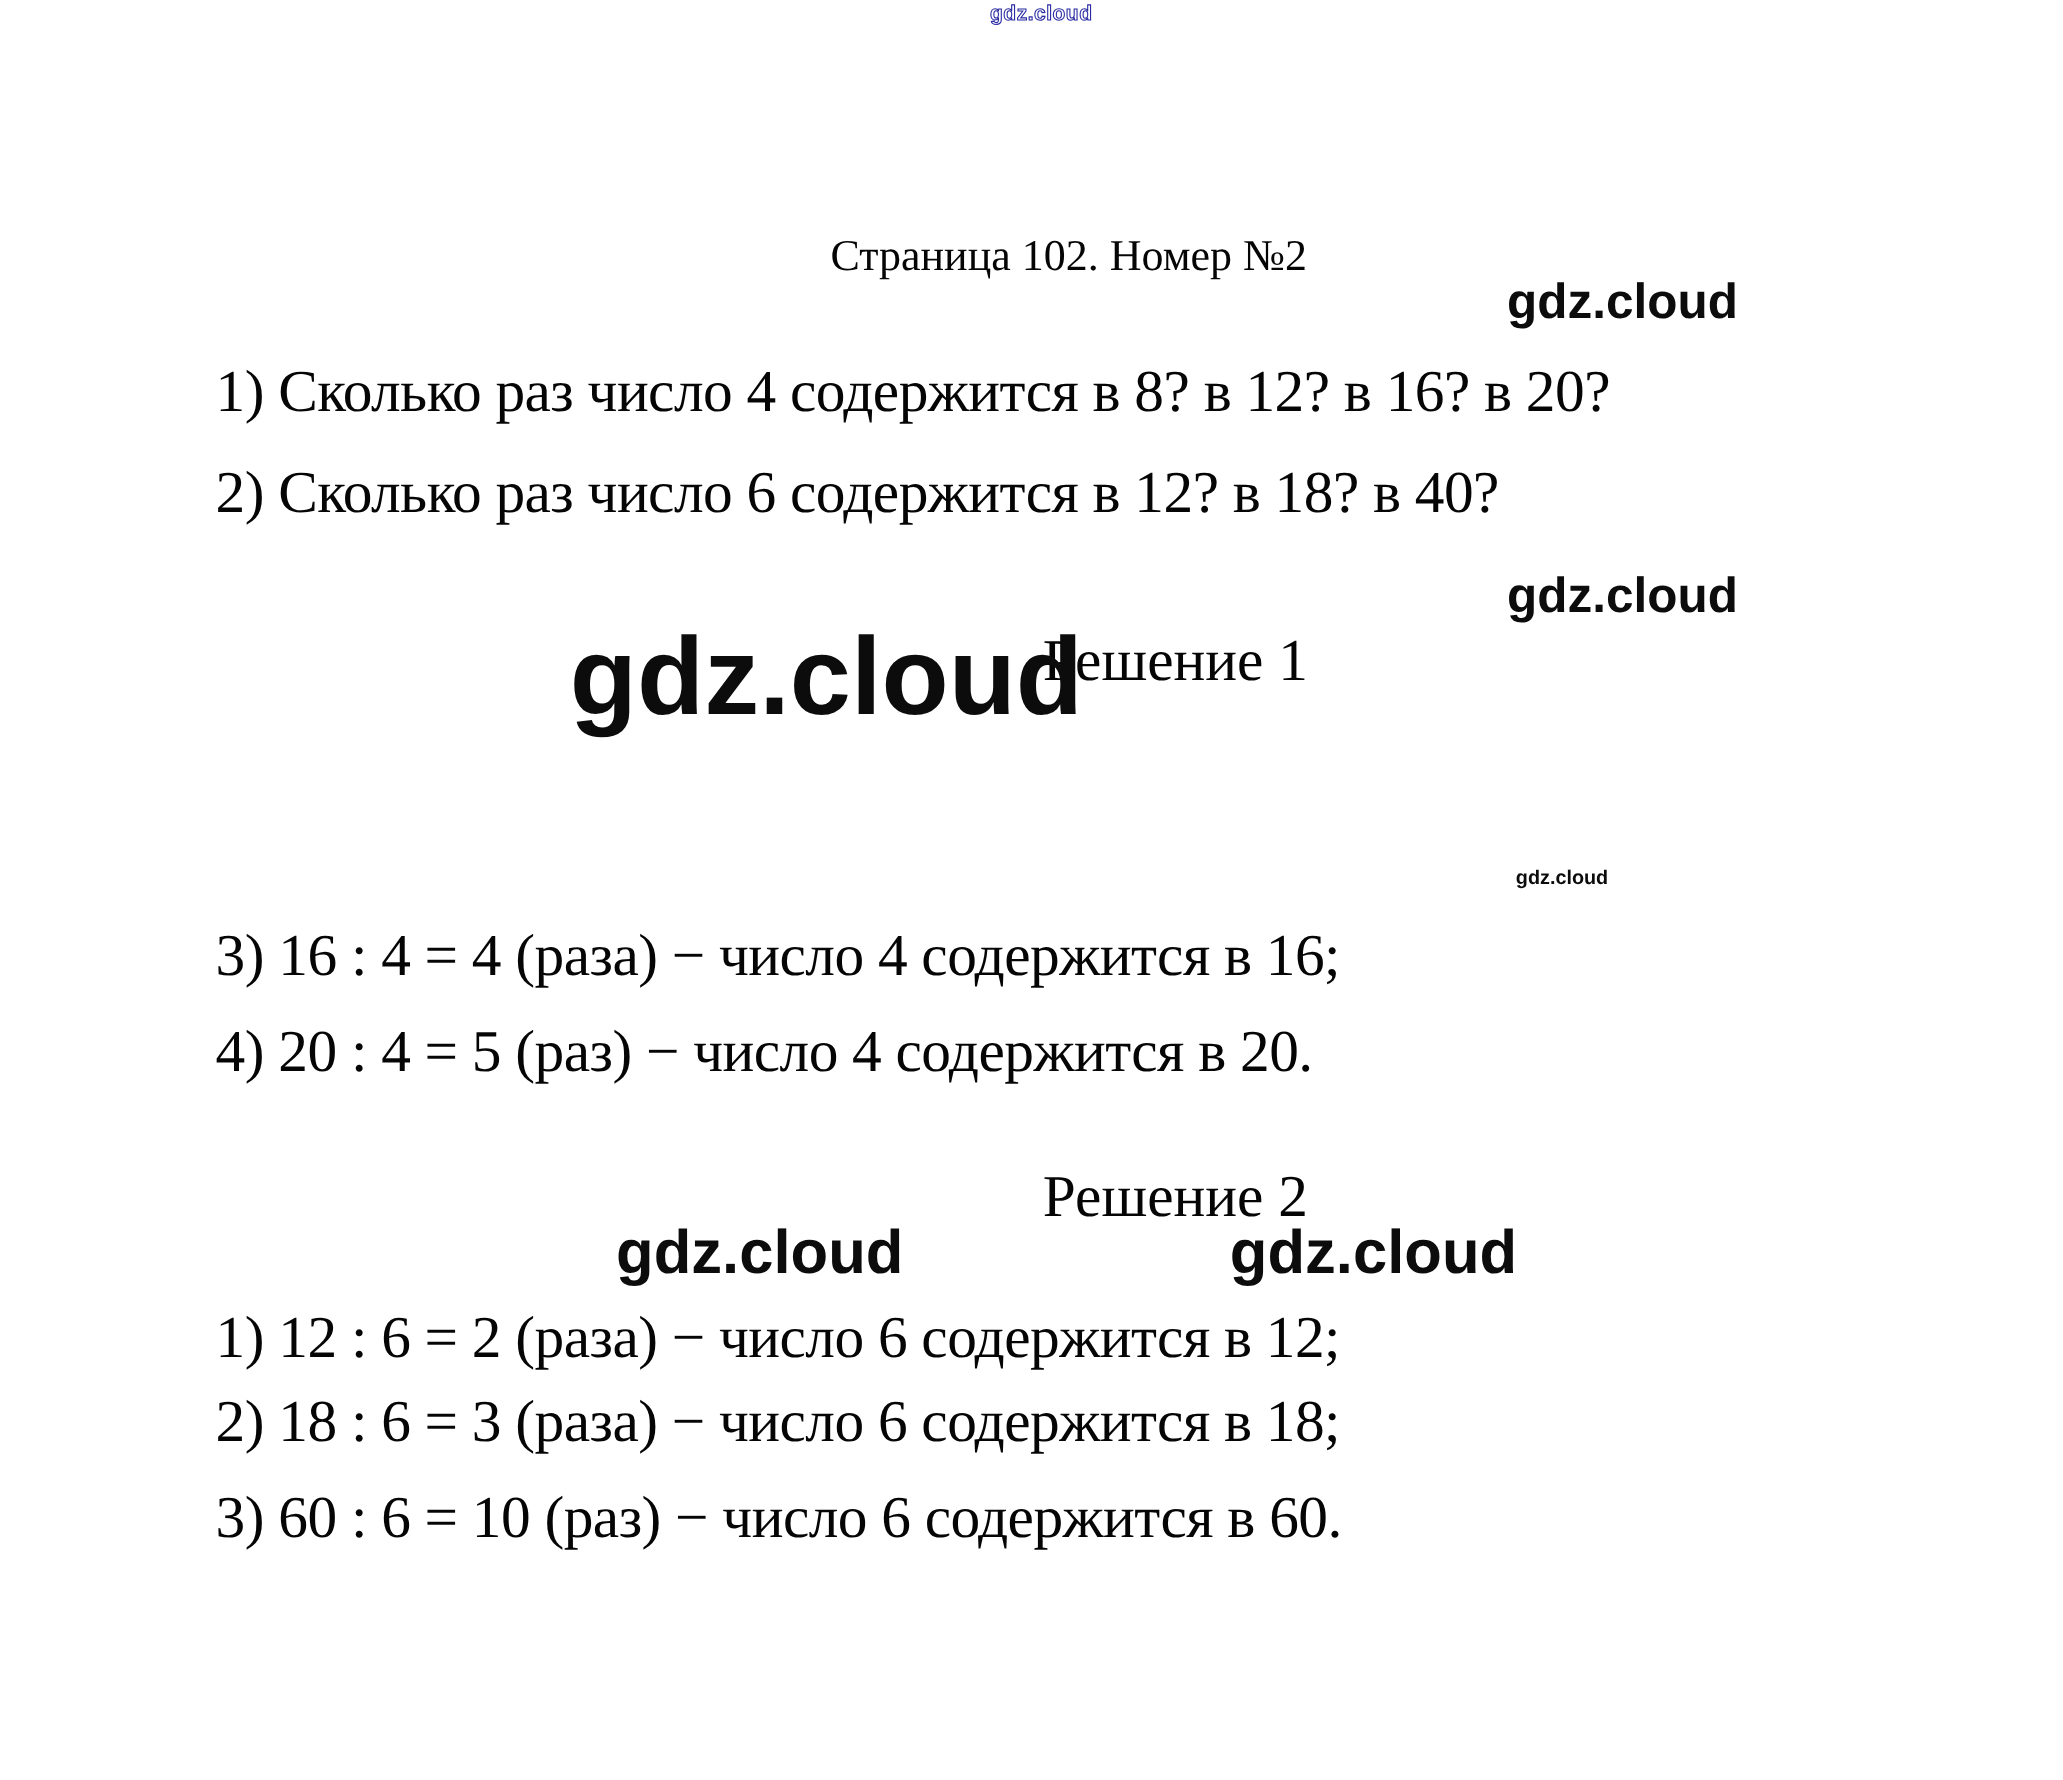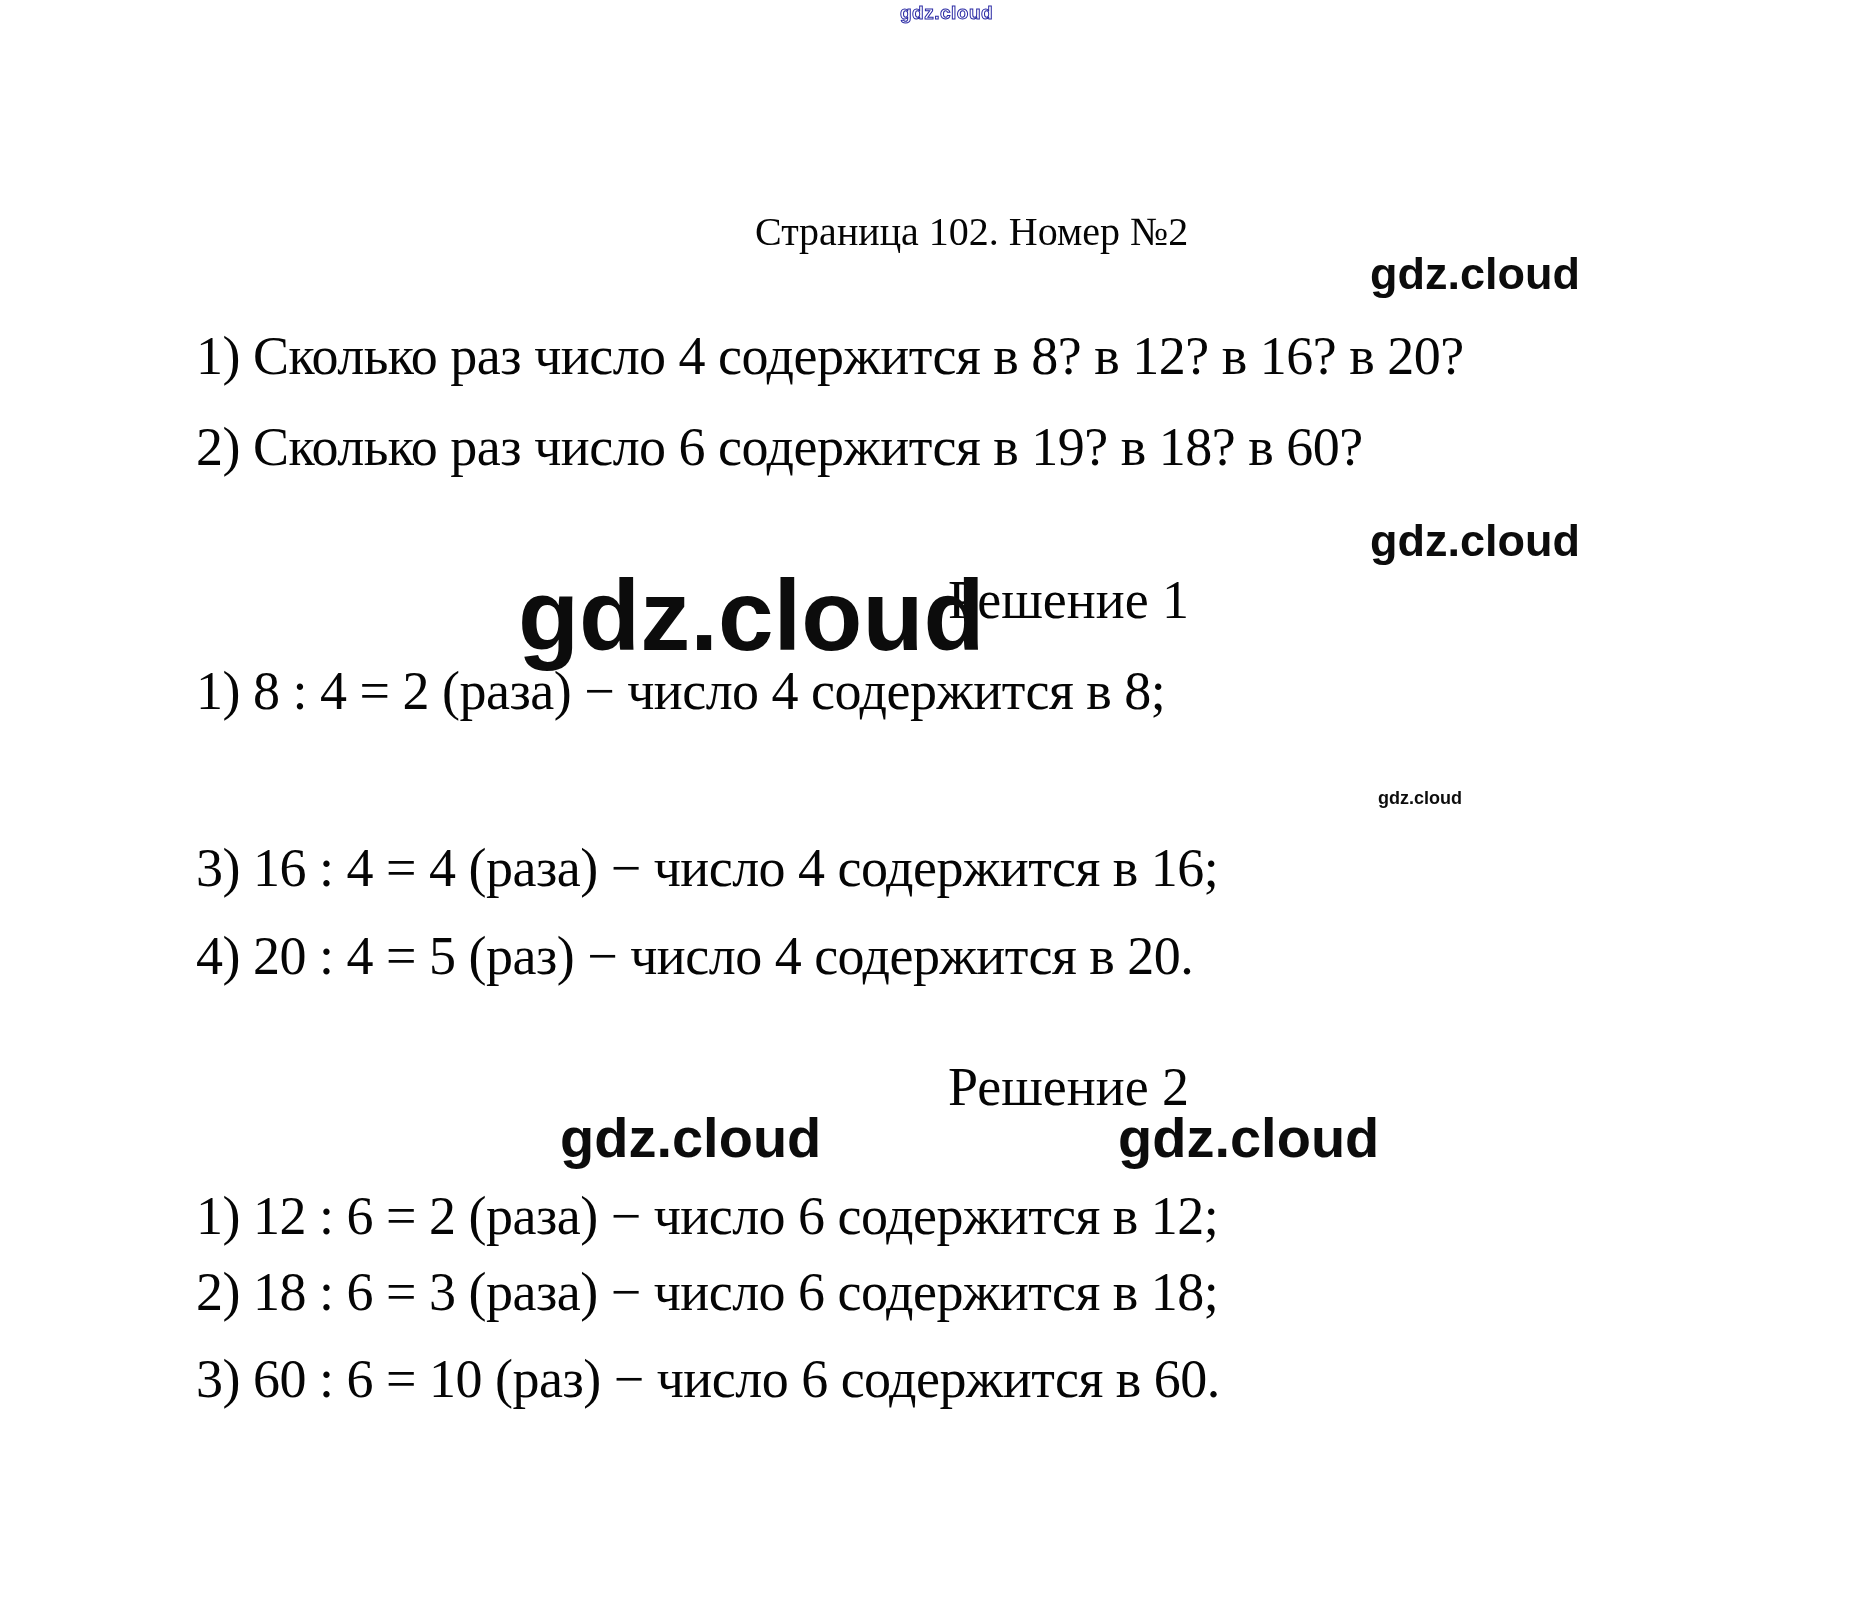--- a/index.html
+++ b/index.html
@@ -90,29 +90,28 @@
 
 <div class="page">
 
   <span class="wm wm-top">gdz.cloud</span>
 
   <h1 class="title-line pos-title">Страница 102. Номер №2</h1>
 
   <span class="wm wm-title">gdz.cloud</span>
 
   <div class="serif-line pos-q1">1) Сколько раз число 4 содержится в 8? в 12? в 16? в 20?</div>
-  <div class="serif-line pos-q2">2) Сколько раз число 6 содержится в 19? в 18? в 60?</div>
+  <div class="serif-line pos-q2">2) Сколько раз число 6 содержится в 12? в 18? в 40?</div>
 
   <span class="wm wm-r1">gdz.cloud</span>
 
   <div class="heading-line pos-h1">Решение 1</div>
 
   <span class="wm wm-big">gdz.cloud</span>
 
-  <div class="serif-line pos-s1l1">1) 8 : 4 = 2 (раза) − число 4 содержится в 8;</div>
   <span class="wm wm-small">gdz.cloud</span>
   <div class="serif-line pos-s1l3">3) 16 : 4 = 4 (раза) − число 4 содержится в 16;</div>
   <div class="serif-line pos-s1l4">4) 20 : 4 = 5 (раз) − число 4 содержится в 20.</div>
 
   <div class="heading-line pos-h2">Решение 2</div>
 
   <span class="wm wm-s2-left">gdz.cloud</span>
   <span class="wm wm-s2-right">gdz.cloud</span>
 
   <div class="serif-line pos-s2l1">1) 12 : 6 = 2 (раза) − число 6 содержится в 12;</div>

